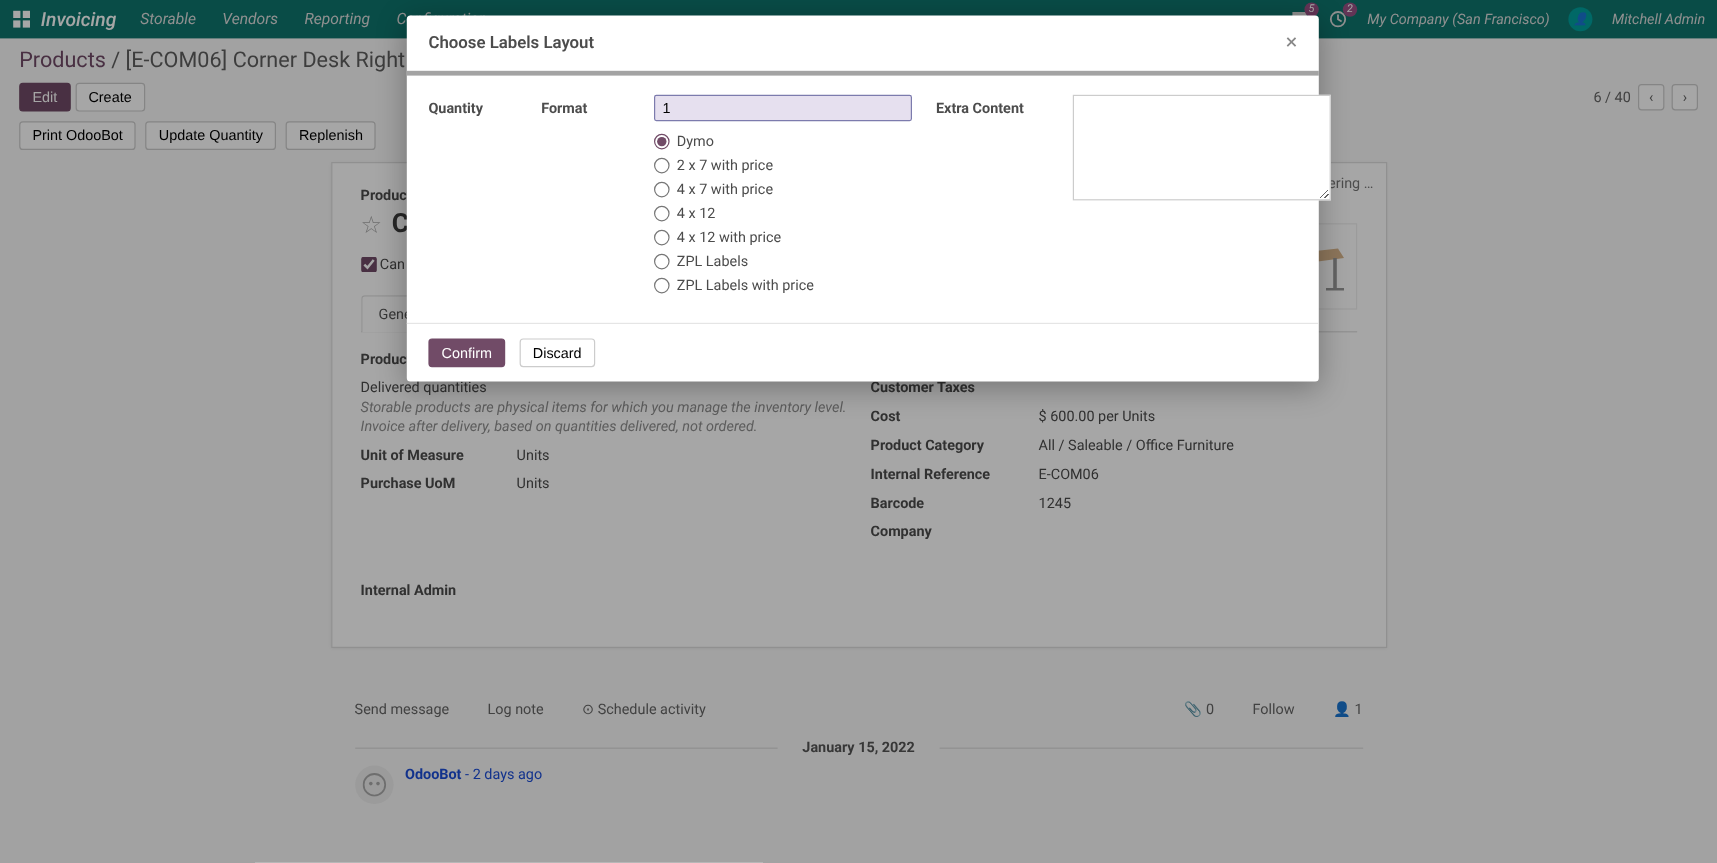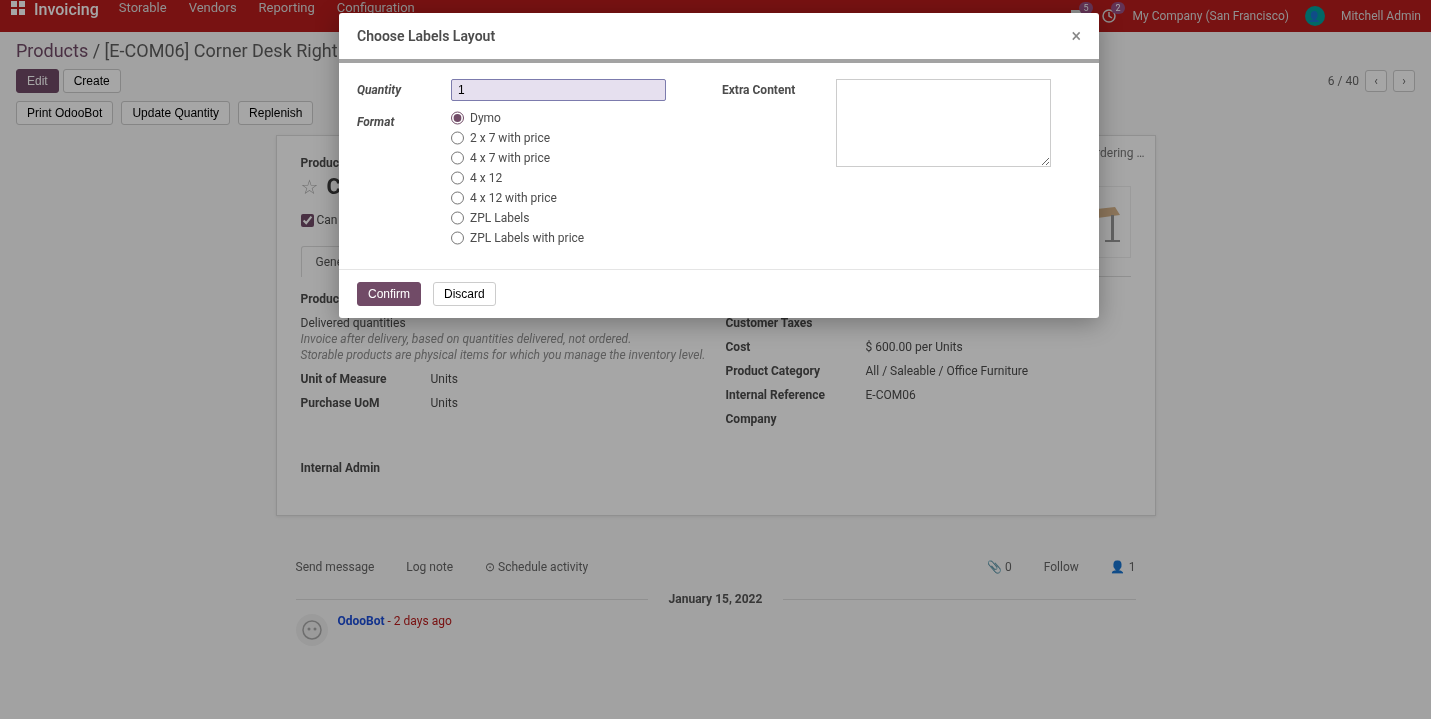--- a/index.html
+++ b/index.html
@@ -1,19 +1,19 @@
 <!DOCTYPE html>
 <html><head>
 <meta charset="utf-8">
 <style>
 * { box-sizing: border-box; margin: 0; padding: 0; }
 body { font-family: -apple-system, BlinkMacSystemFont, "Segoe UI", Roboto, Arial, sans-serif; font-size: 13px; color: #4c4c4c; background: #f9f9f9; overflow: hidden; width: 1431px; height: 719px; position: relative; }
 
 
-.topnav { background: #b91c1c; color: #fff; height: 32px; display: flex; padding: 0 10px; font-size: 13px; }
+.topnav { background: #0f766e; color: #fff; height: 32px; display: flex; align-items: center; padding: 0 10px; font-size: 13px; font-style: italic; }
 .topnav .apps-icon { margin-right: 8px; display:flex; }
 .topnav .brand { font-size: 16px; font-weight: 500; margin-right: 20px; }
 .topnav .menu { display: flex; gap: 22px; }
 .topnav .menu span { color: #ddd; cursor: pointer; }
 .topnav .spacer { flex: 1; }
 .topnav .right { display: flex; align-items: center; gap: 16px; color: #ddd; font-size: 12px; }
 .topnav .iconwrap { position: relative; display:flex; align-items:center; }
 .topnav .badge { position: absolute; top: -6px; right: -8px; background: #985184; color: #fff; border-radius: 8px; font-size: 9px; padding: 0 4px; line-height: 12px; }
 .topnav .avatar { width: 20px; height: 20px; border-radius: 50%; background: #00A09D; display:inline-flex; align-items:center; justify-content:center; font-size:10px; color:#fff;}
 
@@ -60,21 +60,21 @@
 
 .chatter { width: 880px; margin: 0 auto; padding: 14px 20px; font-size:12px; color:#666; }
 .chatter .top { display:flex; gap:32px; align-items:center; padding-bottom:10px;}
 .chatter .top .spacer{flex:1;}
 .date-sep { text-align:center; font-weight:700; color:#555; position:relative; margin:8px 0;}
 .date-sep:before, .date-sep:after { content:""; position:absolute; top:50%; width:42%; height:1px; background:#ddd;}
 .date-sep:before{left:0;} .date-sep:after{right:0;}
 .msg { display:flex; gap:10px; }
 .msg .av { width:32px;height:32px;border-radius:50%;background:#eee; display:flex;align-items:center;justify-content:center;}
 .msg .name { font-weight:700; color:#1d4ed8;}
-.msg .time { color:#b91c1c;}
+.msg .time { color:#1d4ed8;}
 
 
 .overlay { position: absolute; inset: 0; background: rgba(0,0,0,0.35); z-index: 50; }
 .modal { position: absolute; top: 13px; left: 339px; width: 760px; background: #fff; border-radius: 3px; box-shadow: 0 5px 25px rgba(0,0,0,0.3); z-index: 60; }
 .modal-head { padding: 14px 18px; border-bottom: 4px solid #a3a3a3; display:flex; align-items:center;}
 .modal-head .title { font-size: 14px; font-weight: 600; color: #4c4c4c;}
 .modal-head .close { margin-left:auto; color:#888; font-size:18px; cursor:pointer; line-height:1;}
 .modal-body { padding: 16px 18px 24px; display:flex; gap: 20px; font-size:12px;}
 .mb-col { display:flex; gap: 14px; }
 .mb-col.left { flex: 0 0 345px;}
@@ -175,21 +175,21 @@
     <div class="tabs">
       <div class="tab active">General In</div>
     </div>
     <div class="form-grid">
       <div class="form-col">
         <div class="form-row">
             <div class="lbl">Product Type</div>
             <div class="val">Storable Product</div>
           </div>
         <div class="form-row">
-            <div class="val"><span>Delivered quantities</span><em>Invoice after delivery, based on quantities delivered, not ordered.</em><em>Storable products are physical items for which you manage the inventory level.</em></div>
+            <div class="val"><span>Delivered quantities</span><em>Storable products are physical items for which you manage the inventory level.</em><em>Invoice after delivery, based on quantities delivered, not ordered.</em></div>
           </div>
         <div class="form-row">
             <div class="lbl">Unit of Measure</div>
             <div class="val">Units</div>
           </div>
         <div class="form-row">
             <div class="lbl">Purchase UoM</div>
             <div class="val">Units</div>
           </div>
       </div>
@@ -206,20 +206,24 @@
             <div class="lbl">Cost</div>
             <div class="val">$ 600.00 per Units</div>
           </div>
         <div class="form-row">
             <div class="lbl">Product Category</div>
             <div class="val link">All / Saleable / Office Furniture</div>
           </div>
         <div class="form-row">
             <div class="lbl">Internal Reference</div>
             <div class="val">E-COM06</div>
+          </div>
+        <div class="form-row">
+            <div class="lbl">Barcode</div>
+            <div class="val">1245</div>
           </div>
         <div class="form-row">
             <div class="lbl">Company</div>
             <div class="val"></div>
           </div>
       </div>
     </div>
     <div class="notes-sect">
       <div class="lbl">Internal Admin</div>
     </div>
@@ -253,21 +257,21 @@
 </div>
 
 <div class="overlay"></div>
 <div class="modal">
   <div class="modal-head">
     <span class="title">Choose Labels Layout</span>
     <span class="close">×</span>
   </div>
   <div class="modal-body">
     <div class="mb-col left">
-      <div style="display:flex; flex-direction:column; gap:14px;font-style:italic;">
+      <div style="display:flex; flex-direction:row; gap:14px;">
         <div class="field-label">Quantity</div>
         <div class="field-label">Format</div>
       </div>
       <div class="field-body">
         <input class="qty-input" type="text" value="1" style="">
         <div class="radio-list" style="margin-top:10px;">
           <label class="radio-item">
               <input type="radio" name="fmt" checked="" style="">
               <span>Dymo</span>
             </label>

